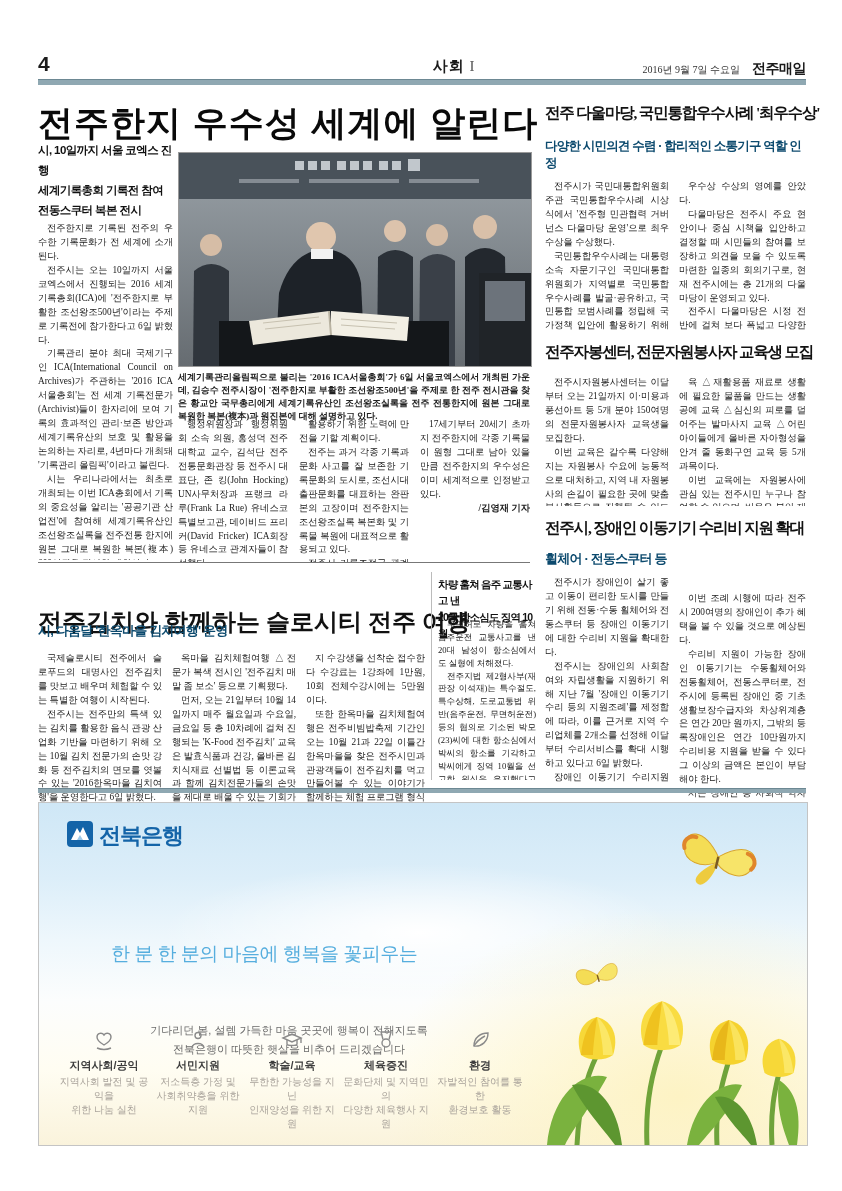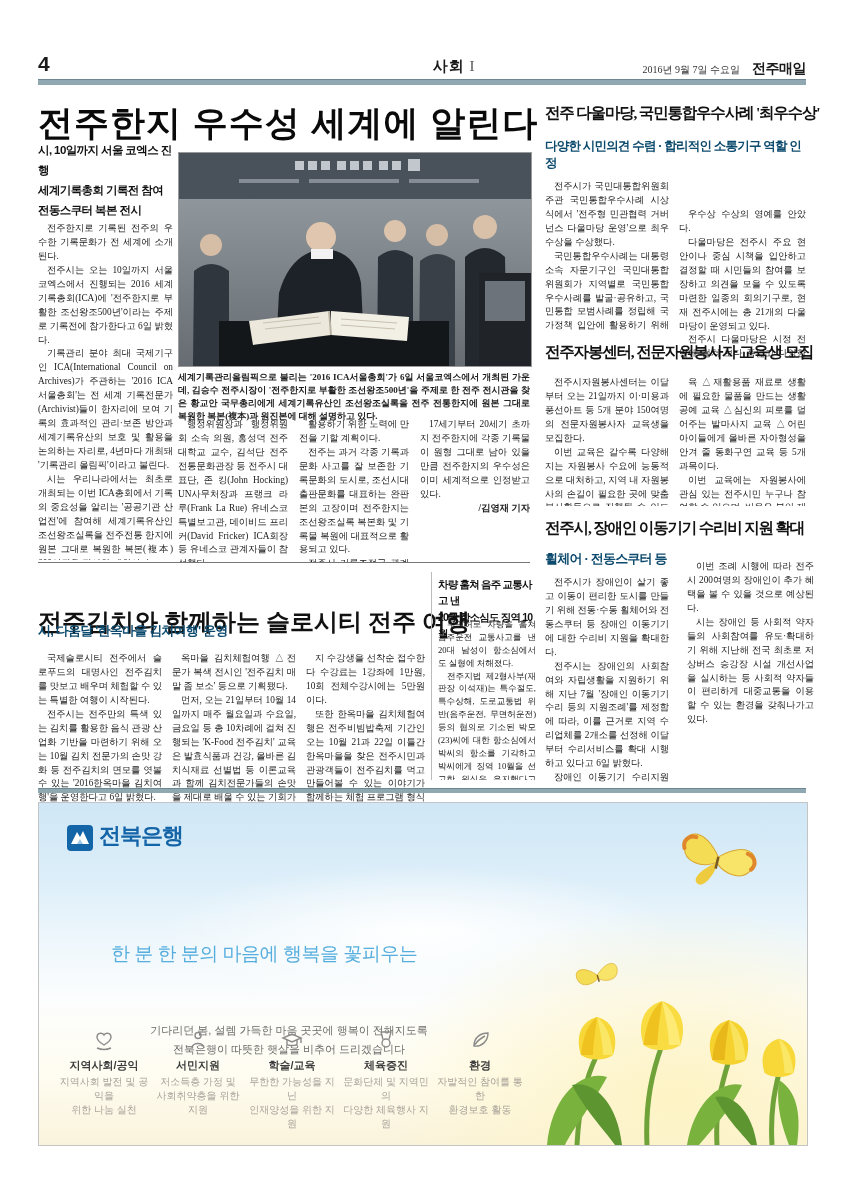--- a/index.html
+++ b/index.html
@@ -157,21 +157,21 @@
     <p class="byline">/김영재 기자</p>
   </div>
 
   <div class="abs h-serif" style="left:545px;top:103px;font-size:15.5px;width:261px;">전주 다울마당, 국민통합우수사례 '최우수상'</div>
   <div class="abs subhead" style="left:545px;top:138px;width:261px;">다양한 시민의견 수렴 · 합리적인 소통기구 역할 인정</div>
   <div class="abs col" style="left:545px;top:180px;width:124px;height:152px;">
     <p>전주시가 국민대통합위원회 주관 국민통합우수사례 시상식에서 '전주형 민관협력 거버넌스 다울마당 운영'으로 최우수상을 수상했다.</p>
     <p>국민통합우수사례는 대통령소속 자문기구인 국민대통합위원회가 지역별로 국민통합 우수사례를 발굴·공유하고, 국민통합 모범사례를 정립해 국가정책 입안에 활용하기 위해 실시하고 있는 대회로 올해 네 번째를 맞이했다.</p>
 
   </div>
-  <div class="abs col" style="left:679px;top:180px;width:127px;height:152px;margin-top:28px;">
+  <div class="abs col" style="left:679px;top:180px;width:127px;height:152px;">
     <p>우수상 수상의 영예를 안았다.</p>
     <p>다울마당은 전주시 주요 현안이나 중심 시책을 입안하고 결정할 때 시민들의 참여를 보장하고 의견을 모을 수 있도록 마련한 일종의 회의기구로, 현재 전주시에는 총 21개의 다울마당이 운영되고 있다.</p>
     <p>전주시 다울마당은 시정 전반에 걸쳐 보다 폭넓고 다양한 분야에 걸쳐 시민의견을 수렴함으로써 합리적인 소통기구로 정착했다는 평가를 받고 있다.</p>
 
   </div>
 
   <div class="abs h-serif" style="left:545px;top:342px;font-size:15.5px;width:261px;">전주자봉센터, 전문자원봉사자 교육생 모집</div>
   <div class="abs col" style="left:545px;top:376px;width:124px;height:130px;">
     <p>전주시자원봉사센터는 이달부터 오는 21일까지 이·미용과 풍선아트 등 5개 분야 150여명의 전문자원봉사자 교육생을 모집한다.</p>
     <p>이번 교육은 갈수록 다양해지는 자원봉사 수요에 능동적으로 대처하고, 지역 내 자원봉사의 손길이 필요한 곳에 맞춤 봉사활동으로 진행될 수 있도록 전문자원봉사자를 양성하기 위해 추진된다.</p>
@@ -184,22 +184,23 @@
   </div>
 
   <div class="abs h-serif" style="left:545px;top:518px;font-size:15.5px;width:261px;">전주시, 장애인 이동기기 수리비 지원 확대</div>
   <div class="abs subhead" style="left:545px;top:550px;width:261px;font-size:13px;">휠체어 · 전동스쿠터 등</div>
   <div class="abs col" style="left:545px;top:576px;width:124px;height:206px;">
     <p>전주시가 장애인이 살기 좋고 이동이 편리한 도시를 만들기 위해 전동·수동 휠체어와 전동스쿠터 등 장애인 이동기기에 대한 수리비 지원을 확대한다.</p>
     <p>전주시는 장애인의 사회참여와 자립생활을 지원하기 위해 지난 7월 '장애인 이동기기 수리 등의 지원조례'를 제정함에 따라, 이를 근거로 지역 수리업체를 2개소를 선정해 이달부터 수리서비스를 확대 시행하고 있다고 6일 밝혔다.</p>
     <p>장애인 이동기기 수리지원 사업은 그간 '중증장애인 자립생활(IL) 지원사업'으로 운영돼 연간 600여명에 달하는 장애인이 수리비 지원을 받아 왔다.</p>
 
   </div>
-  <div class="abs col" style="left:679px;top:560px;width:127px;height:206px;margin-left:8px;">
+  <div class="abs col" style="left:679px;top:592px;width:127px;height:206px;">
     <p>이번 조례 시행에 따라 전주시 200여명의 장애인이 추가 혜택을 볼 수 있을 것으로 예상된다.</p>
+    <p>수리비 지원이 가능한 장애인 이동기기는 수동휠체어와 전동휠체어, 전동스쿠터로, 전주시에 등록된 장애인 중 기초생활보장수급자와 차상위계층은 연간 20만 원까지, 그밖의 등록장애인은 연간 10만원까지 수리비용 지원을 받을 수 있다 그 이상의 금액은 본인이 부담해야 한다.</p>
     <p>시는 장애인 등 사회적 약자들의 사회참여를 유도·확대하기 위해 지난해 전국 최초로 저상버스 승강장 시설 개선사업을 실시하는 등 사회적 약자들이 편리하게 대중교통을 이용할 수 있는 환경을 갖춰나가고 있다.</p>
 
   </div>
 
   <div class="abs rule-h" style="left:38px;top:562px;width:492px;"></div>
   <div class="abs h-serif" style="left:38px;top:574px;font-size:24px;letter-spacing:0px;width:492px;margin-top:32px;">전주김치와 함께하는 슬로시티 전주 여행</div>
   <div class="abs subhead" style="left:38px;top:622px;width:400px;font-size:13px;">시, 다음달 '한옥마을 김치여행' 운영</div>
 
   <div class="abs col" style="left:38px;top:652px;width:124px;height:158px;">
     <p>국제슬로시티 전주에서 슬로푸드의 대명사인 전주김치를 맛보고 배우며 체험할 수 있는 특별한 여행이 시작된다.</p>
@@ -228,21 +229,21 @@
 
   </div>
 
   <div class="abs rule-teal" style="left:38px;top:788px;width:768px;"></div>
 
   <div class="abs ad" style="left:38px;top:802px;width:768px;height:342px;">
 
     <div class="abs" style="left:120px;top:60px;width:520px;height:140px;background:radial-gradient(ellipse at center,#ffffff 0%,rgba(255,255,255,0) 70%);"></div>
     <div class="abs" style="right:0;bottom:0;width:430px;height:240px;background:radial-gradient(ellipse at 70% 80%,#fdf3c4 0%,rgba(253,243,196,0) 70%);"></div>
 
-    <div class="abs" style="left:28px;top:18px;display:flex;align-items:flex-end;gap:6px;">
+    <div class="abs" style="left:28px;top:18px;display:flex;align-items:flex-start;gap:6px;">
       <svg width="26" height="26" viewBox="0 0 26 26">
         <rect width="26" height="26" rx="4" fill="#1464a8"></rect>
         <path d="M4,19 L10,7 L13,12 L16,6 L22,19 Z" fill="#ffffff"></path>
         <path d="M10,19 L13,14 L16,19 Z" fill="#9ec9e8"></path>
       </svg>
       <span class="ad-logo-text">전북은행</span>
     </div>
 
     <svg class="abs" style="right:45px;top:12px;" width="86" height="80" viewBox="0 0 86 80">
       <g transform="rotate(18 43 40)">

